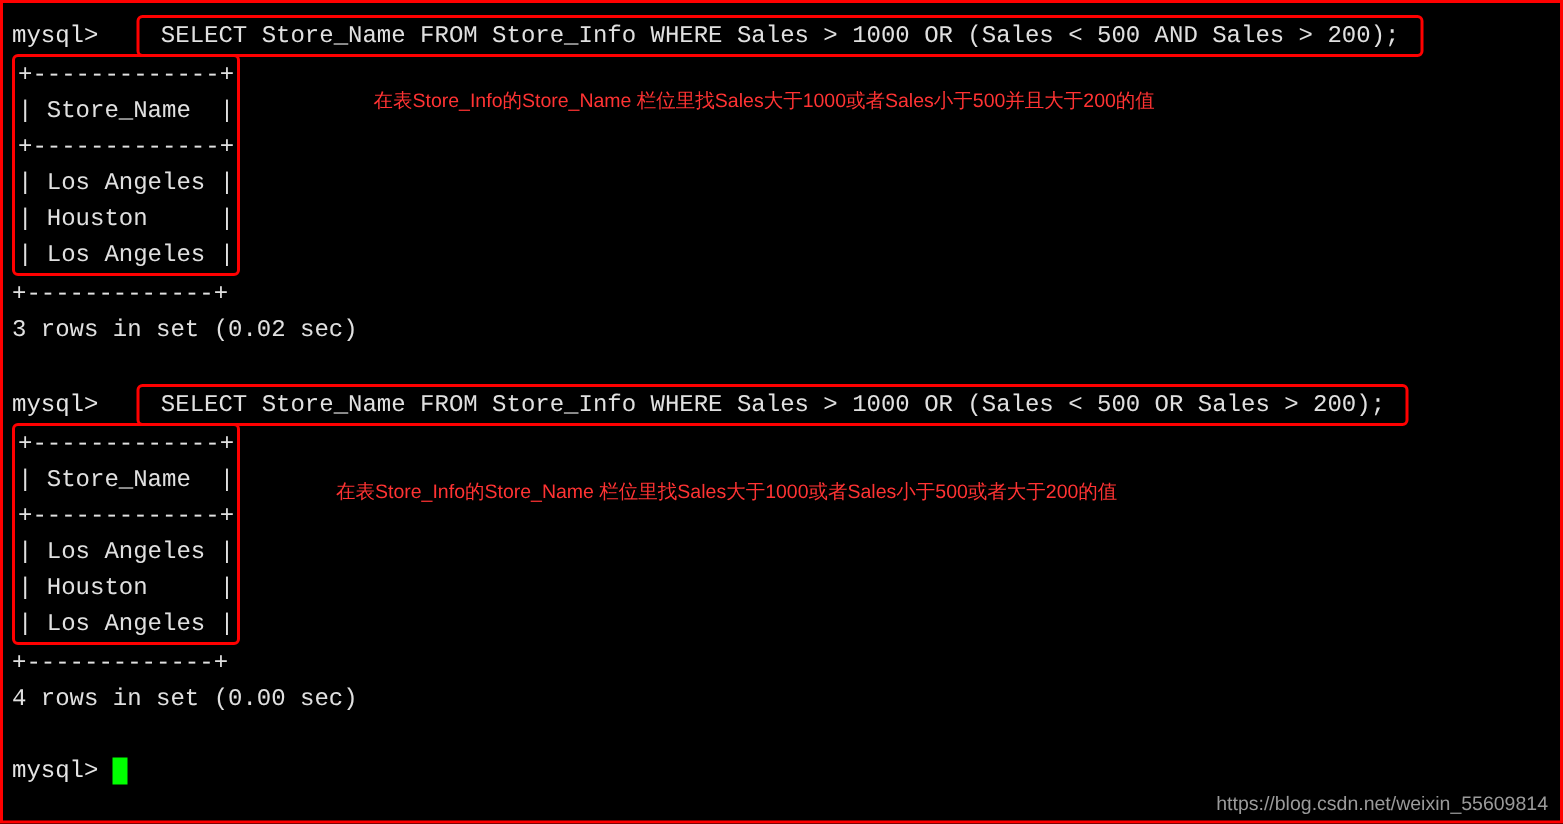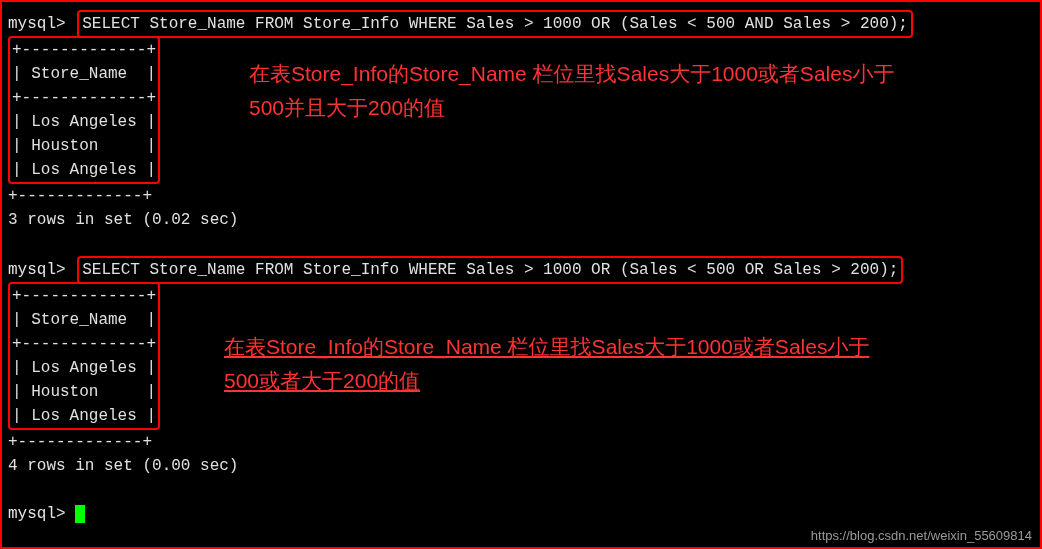--- a/index.html
+++ b/index.html
@@ -14,40 +14,40 @@
       position: relative;
       overflow: hidden;
       border: 2px solid #ff0000;
     }
     .line { white-space: pre; line-height: 1.5; }
     .prompt { color: #e5e5e5; }
     .sql-box {
       border: 2px solid #ff0000;
       border-radius: 4px;
       display: inline-block;
-      padding: 0 3px;
-      margin-left: 2px;
+      padding: 0 14px;
+      margin-left: 16px;
     }
     .result-box {
       border: 2px solid #ff0000;
       border-radius: 4px;
       display: inline-block;
       padding: 0 2px;
       margin-top: -2px;
     }
     .annotation {
       position: absolute;
       color: #ff3333;
       font-family: Arial, 'Microsoft YaHei', sans-serif;
-      font-size: 21px;
+      font-size: 13px;
       line-height: 1.6;
       width: 680px;
     }
     .ann1 { left: 247px; top: 55px; }
-    .ann2 { left: 222px; top: 328px; text-decoration: underline; }
+    .ann2 { left: 222px; top: 316px; }
     .watermark {
       position: absolute;
       right: 8px;
       bottom: 4px;
       color: #9a9a9a;
       font-family: Arial, sans-serif;
       font-size: 13px;
       margin-left: 39px;
     }
     .cursor {

